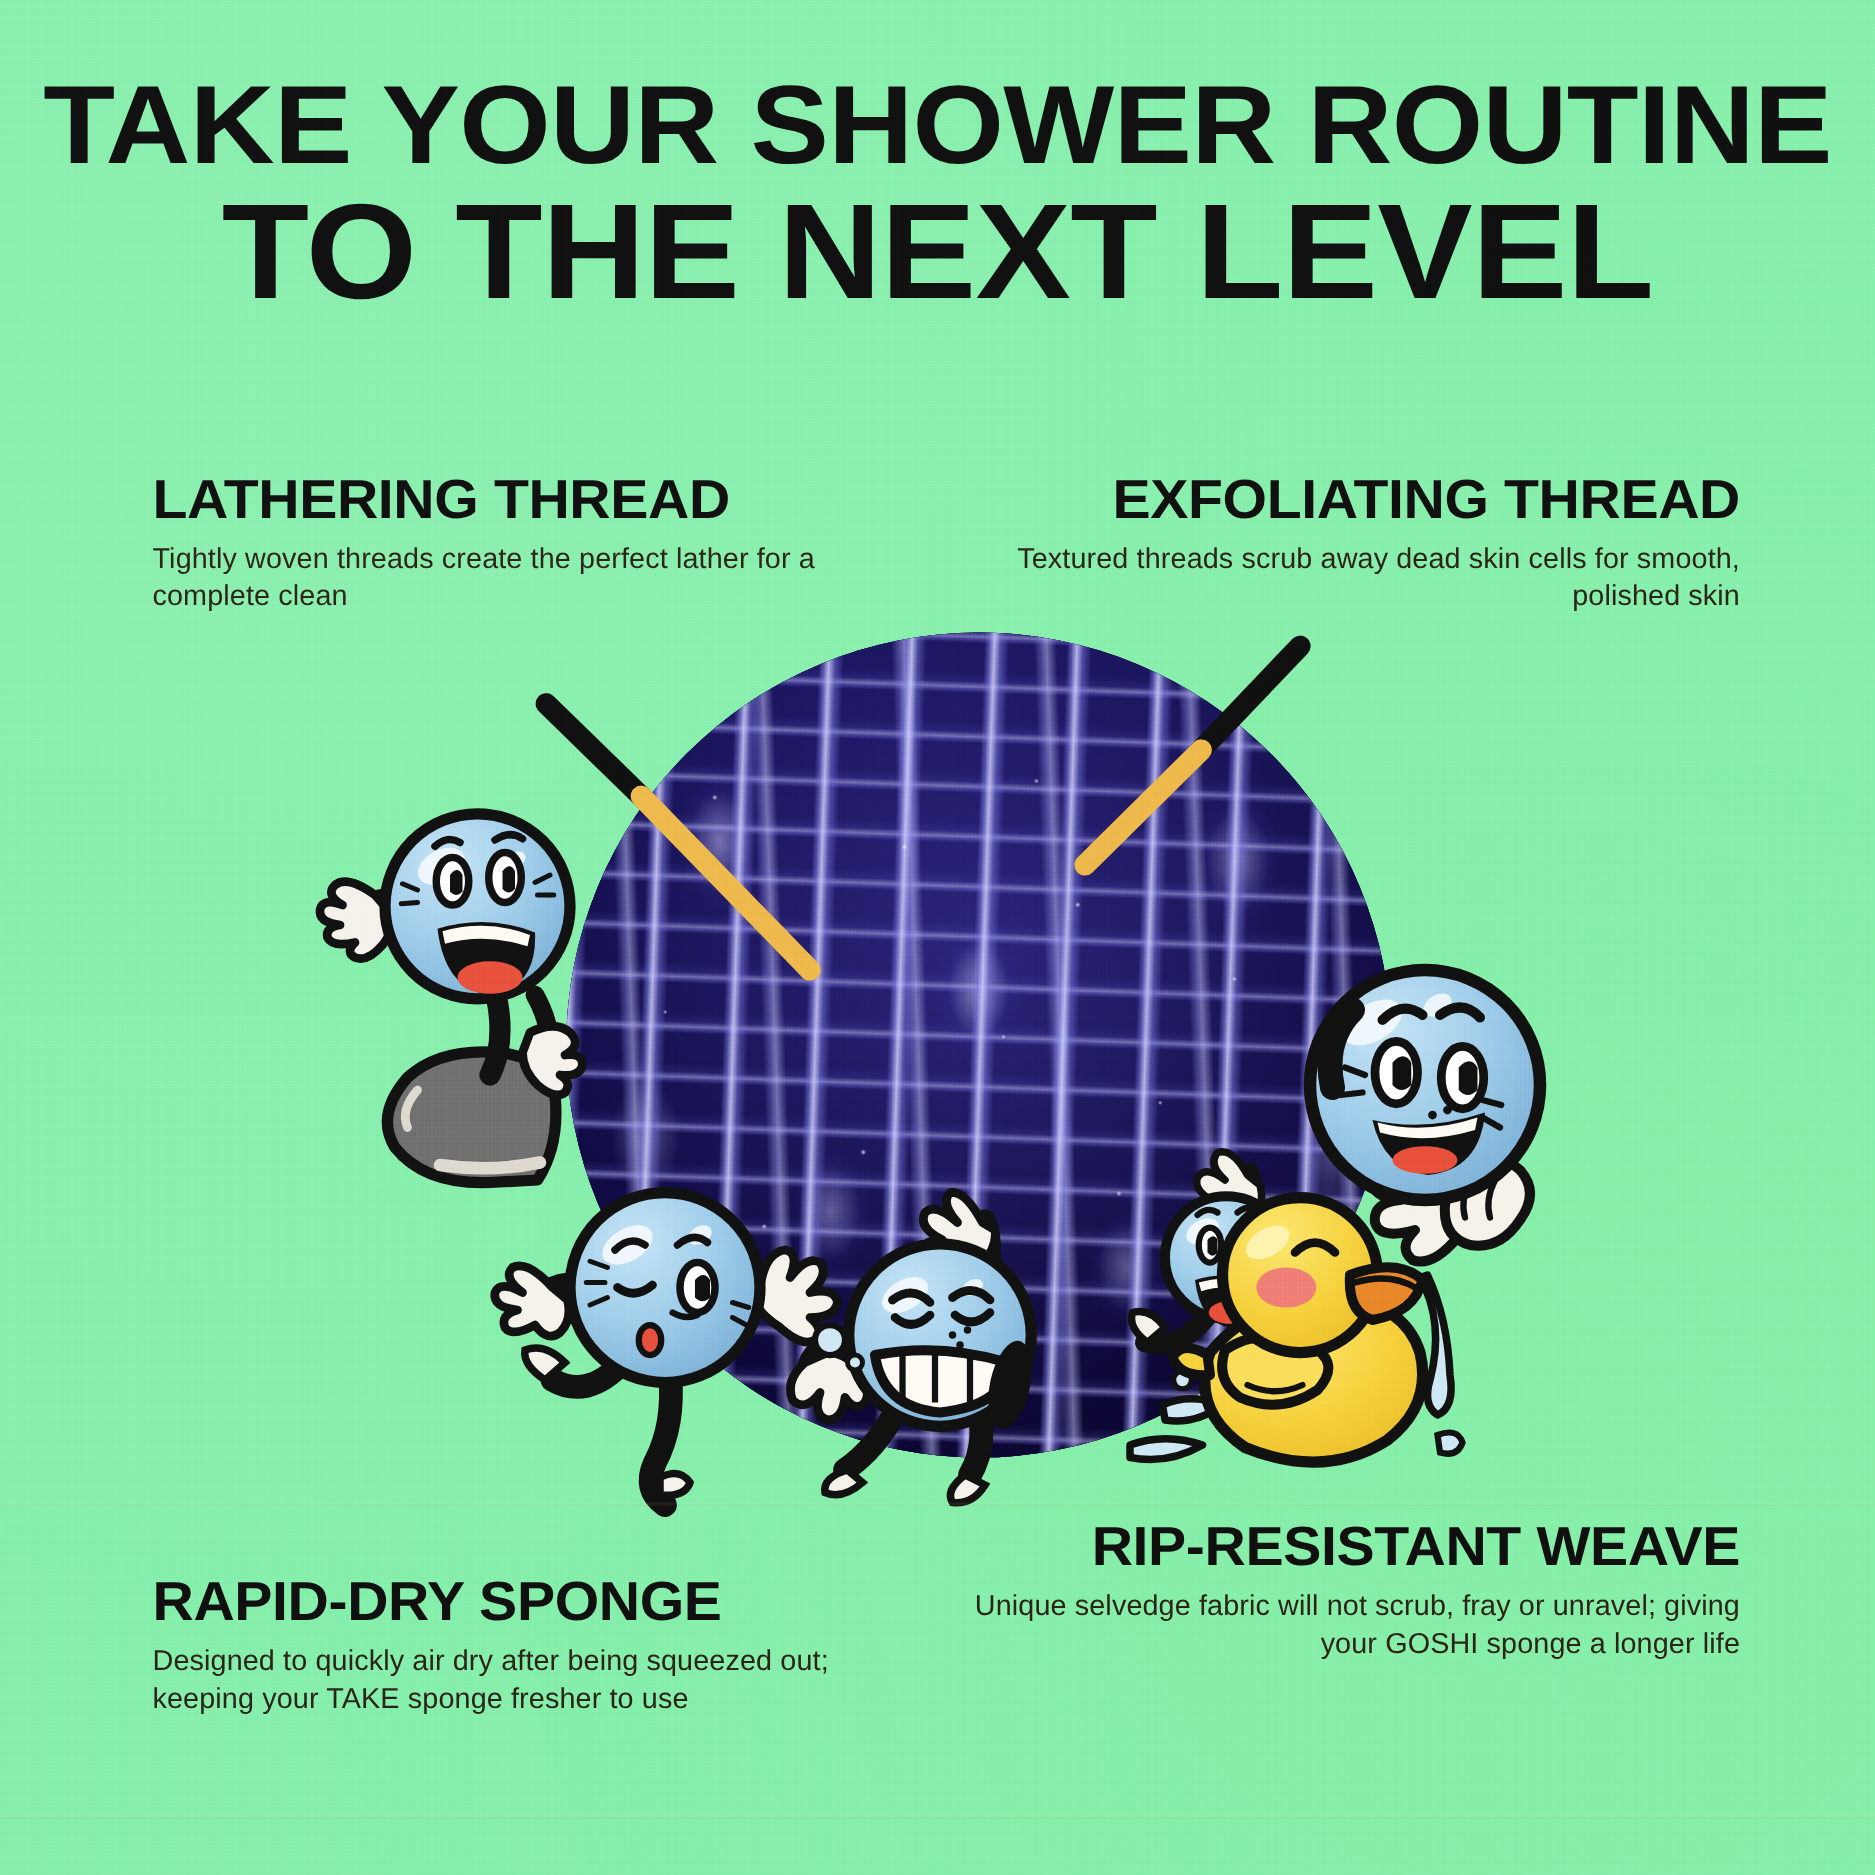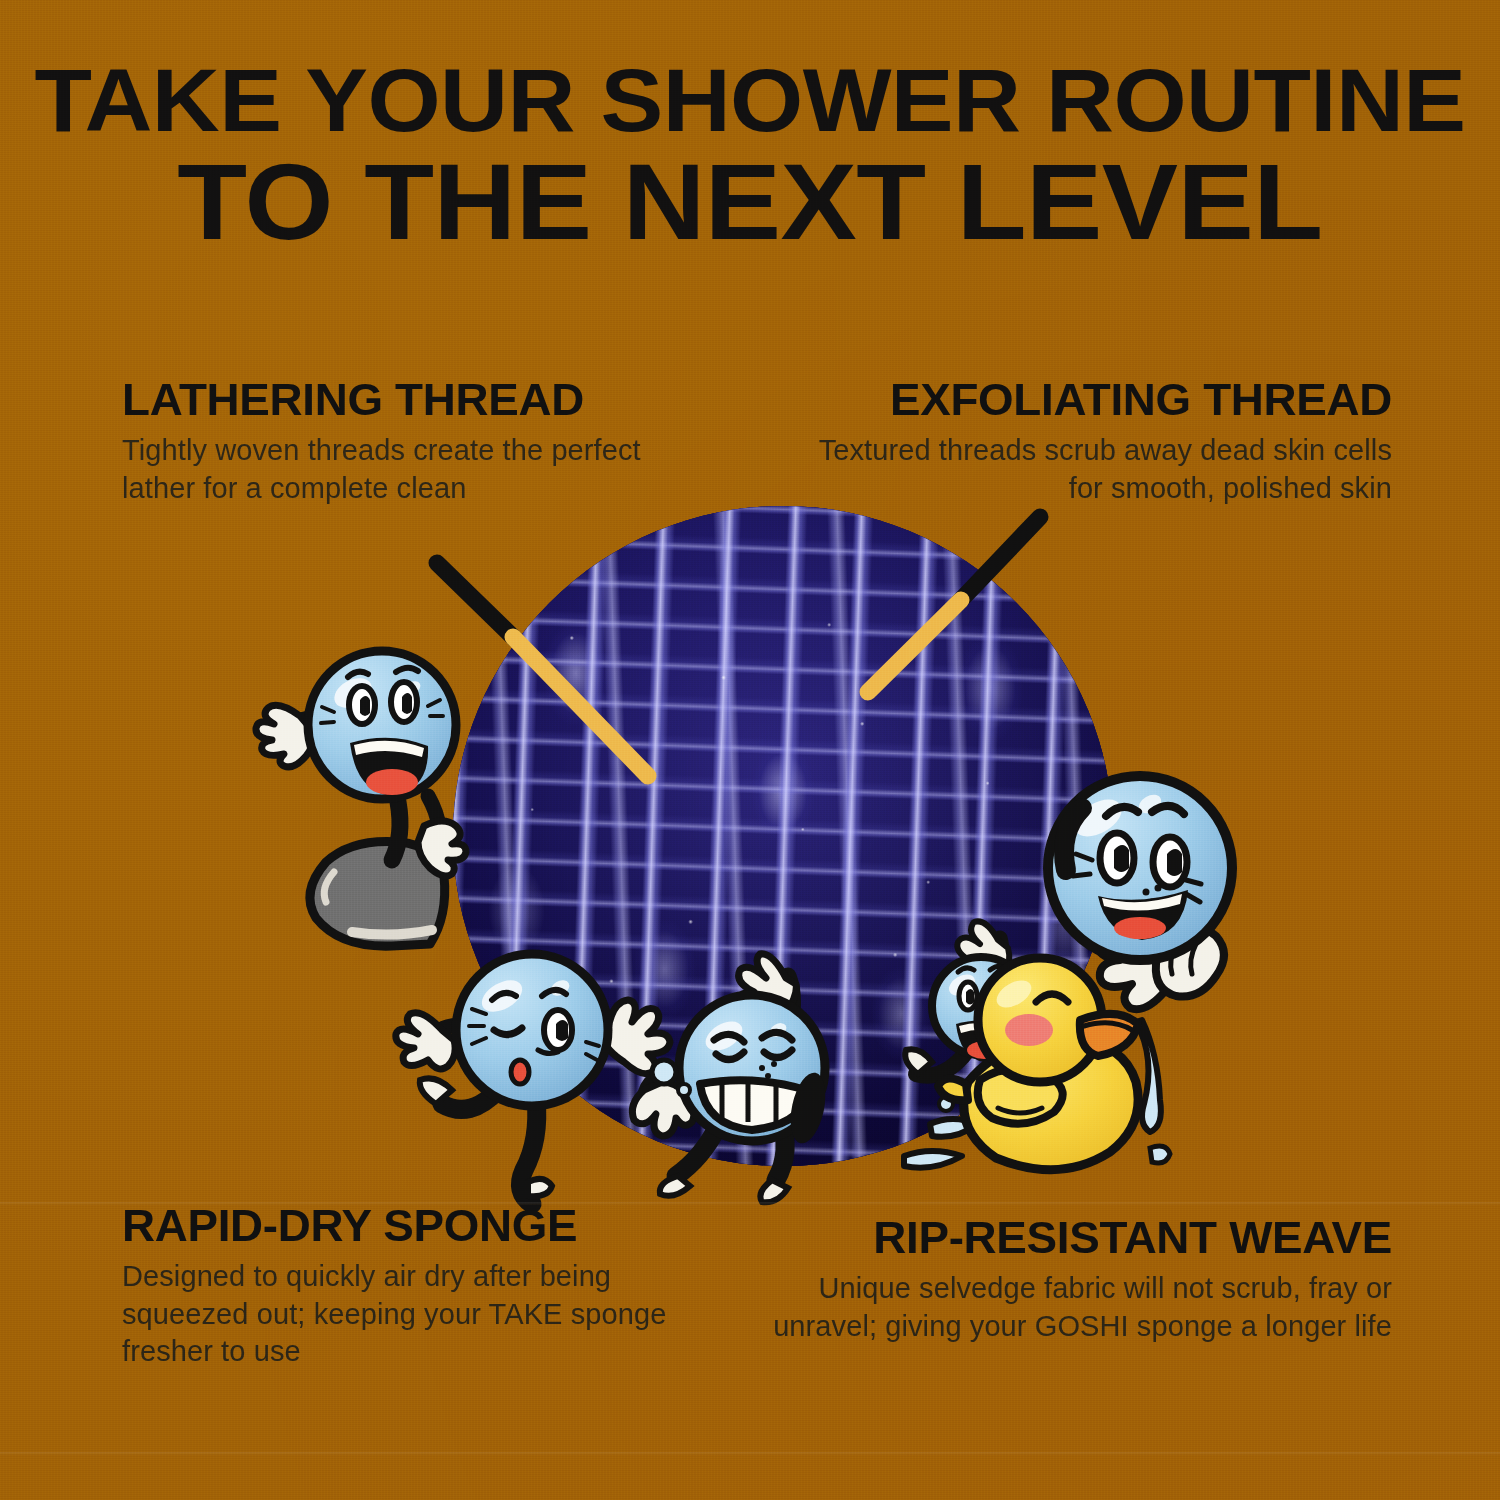--- a/index.html
+++ b/index.html
@@ -4,21 +4,21 @@
 <title>GOSHI Shower Routine Infographic</title>
 <style>
   html,body{margin:0;padding:0;}
   body{
     width:1500px;height:1500px;overflow:hidden;
     font-family:"Liberation Sans","DejaVu Sans",sans-serif;
     background:#eeb94c;
   }
   .poster{
     position:relative;width:1500px;height:1500px;
-    background:#a16207;
+    background:#86efac;
     overflow:hidden;
   }
   
   .grain{
     position:absolute;inset:0;pointer-events:none;z-index:30;
     background-image:
       repeating-linear-gradient(0deg, rgba(255,255,255,.035) 0 1px, rgba(0,0,0,.02) 1px 2px),
       repeating-linear-gradient(90deg, rgba(255,255,255,.028) 0 1px, rgba(0,0,0,.018) 1px 3px),
       radial-gradient(circle at 18% 22%, rgba(255,255,255,.05), transparent 58%),
       radial-gradient(circle at 82% 78%, rgba(120,70,10,.05), transparent 60%);
@@ -46,31 +46,31 @@
 
   
   .feat{position:absolute;z-index:22;}
   .feat h2{
     margin:0 0 10px 0;color:#101010;font-weight:bold;
     font-family:"Liberation Sans Narrow","Liberation Sans","DejaVu Sans",sans-serif;
     font-size:44px;letter-spacing:-0.3px;line-height:1;
     transform:scaleX(1.04);transform-origin:inherit;white-space:nowrap;
   }
   .feat p{
-    margin:0;color:#2b2517;font-size:29px;line-height:1.30;
+    margin:0;color:#2b2517;font-size:23px;line-height:1.30;
     font-family:"Liberation Sans","DejaVu Sans",sans-serif;
     letter-spacing:.1px;
   }
   .feat.left{left:122px;text-align:left;}
   .feat.left h2{transform-origin:left center;}
   .feat.right{right:108px;text-align:right;}
   .feat.right h2{transform-origin:right center;}
   .feat.tl{top:378px;width:560px;}
   .feat.tr{top:378px;width:600px;}
-  .feat.bl{top:1204px;width:560px;}
+  .feat.bl{top:1260px;width:560px;}
   .feat.br{top:1216px;width:620px;}
 
   
   .fabric-wrap{
     position:absolute;left:453px;top:506px;width:660px;height:660px;
     border-radius:50%;overflow:hidden;z-index:8;
     background:#120c4a;
   }
   .fabric{
     position:absolute;inset:-6%;

